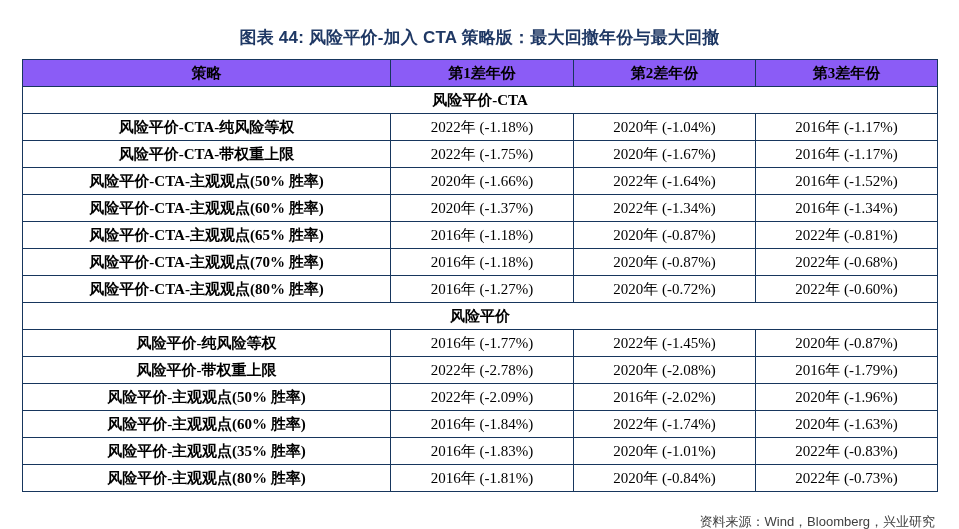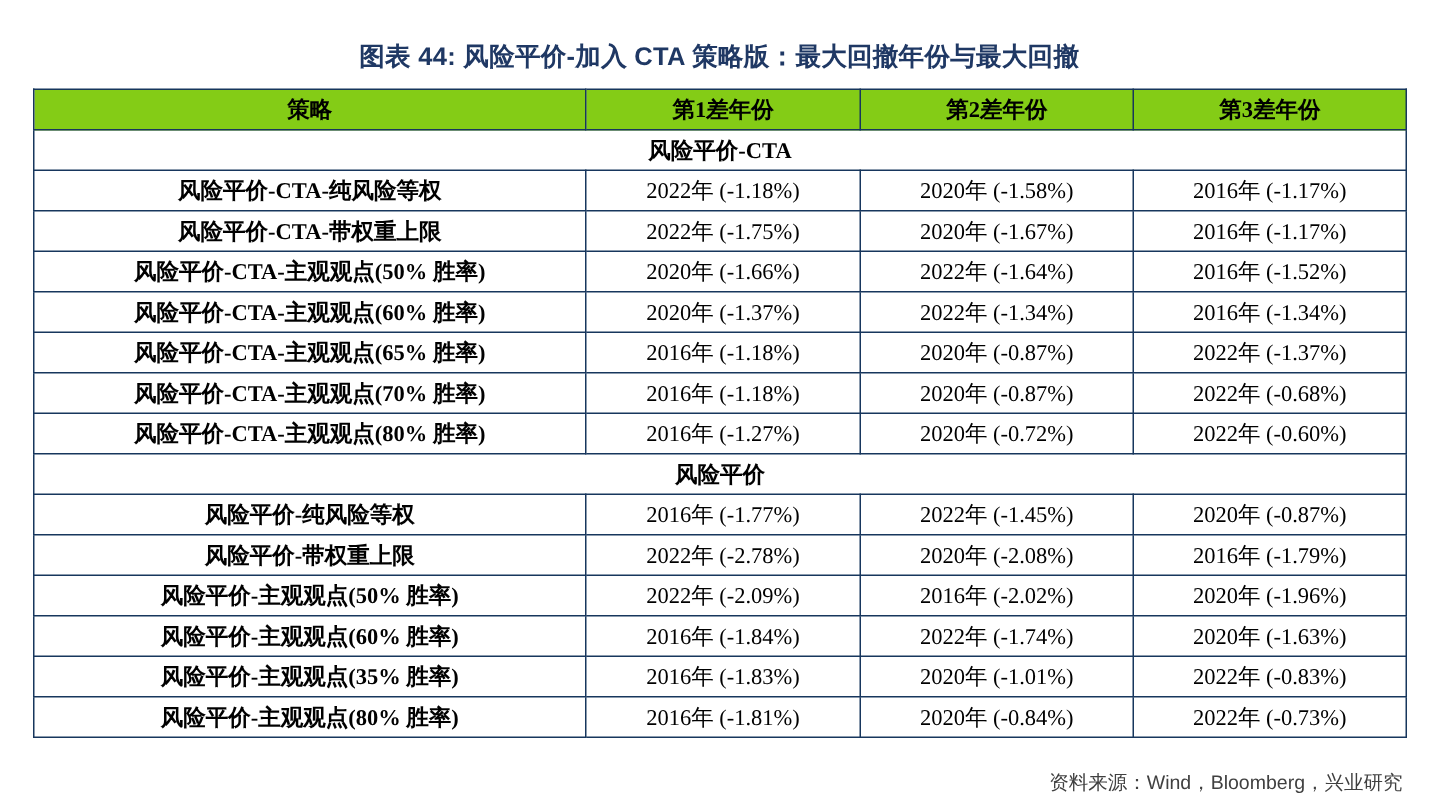--- a/index.html
+++ b/index.html
@@ -44,21 +44,21 @@
     border: 1px solid #17365d;
     text-align: center;
     vertical-align: middle;
     font-size: 15px;
     color: #000000;
     height: 27px;
     padding: 0 2px;
     box-sizing: border-box;
   }
   thead th {
-    background: #84cc16;
+    background: #8b5cf6;
     color: #ffffff;
     font-weight: bold;
     font-size: 16px;
     height: 32px;
     font-family: "Liberation Serif", "DejaVu Serif", serif;
   }
   td.label {
     font-weight: bold;
   }
   td.group {
@@ -105,21 +105,21 @@
           <th>第3差年份</th>
         </tr>
       </thead>
       <tbody>
           <tr>
             <td class="group" colspan="4">风险平价-CTA</td>
           </tr>
           <tr>
             <td class="label">风险平价-CTA-纯风险等权</td>
             <td class="val">2022年 (-1.18%)</td>
-            <td class="val">2020年 (-1.58%)</td>
+            <td class="val">2020年 (-1.04%)</td>
             <td class="val">2016年 (-1.17%)</td>
           </tr>
           <tr>
             <td class="label">风险平价-CTA-带权重上限</td>
             <td class="val">2022年 (-1.75%)</td>
             <td class="val">2020年 (-1.67%)</td>
             <td class="val">2016年 (-1.17%)</td>
           </tr>
           <tr>
             <td class="label">风险平价-CTA-主观观点(50% 胜率)</td>
@@ -130,21 +130,21 @@
           <tr>
             <td class="label">风险平价-CTA-主观观点(60% 胜率)</td>
             <td class="val">2020年 (-1.37%)</td>
             <td class="val">2022年 (-1.34%)</td>
             <td class="val">2016年 (-1.34%)</td>
           </tr>
           <tr>
             <td class="label">风险平价-CTA-主观观点(65% 胜率)</td>
             <td class="val">2016年 (-1.18%)</td>
             <td class="val">2020年 (-0.87%)</td>
-            <td class="val">2022年 (-1.37%)</td>
+            <td class="val">2022年 (-0.81%)</td>
           </tr>
           <tr>
             <td class="label">风险平价-CTA-主观观点(70% 胜率)</td>
             <td class="val">2016年 (-1.18%)</td>
             <td class="val">2020年 (-0.87%)</td>
             <td class="val">2022年 (-0.68%)</td>
           </tr>
           <tr>
             <td class="label">风险平价-CTA-主观观点(80% 胜率)</td>
             <td class="val">2016年 (-1.27%)</td>

